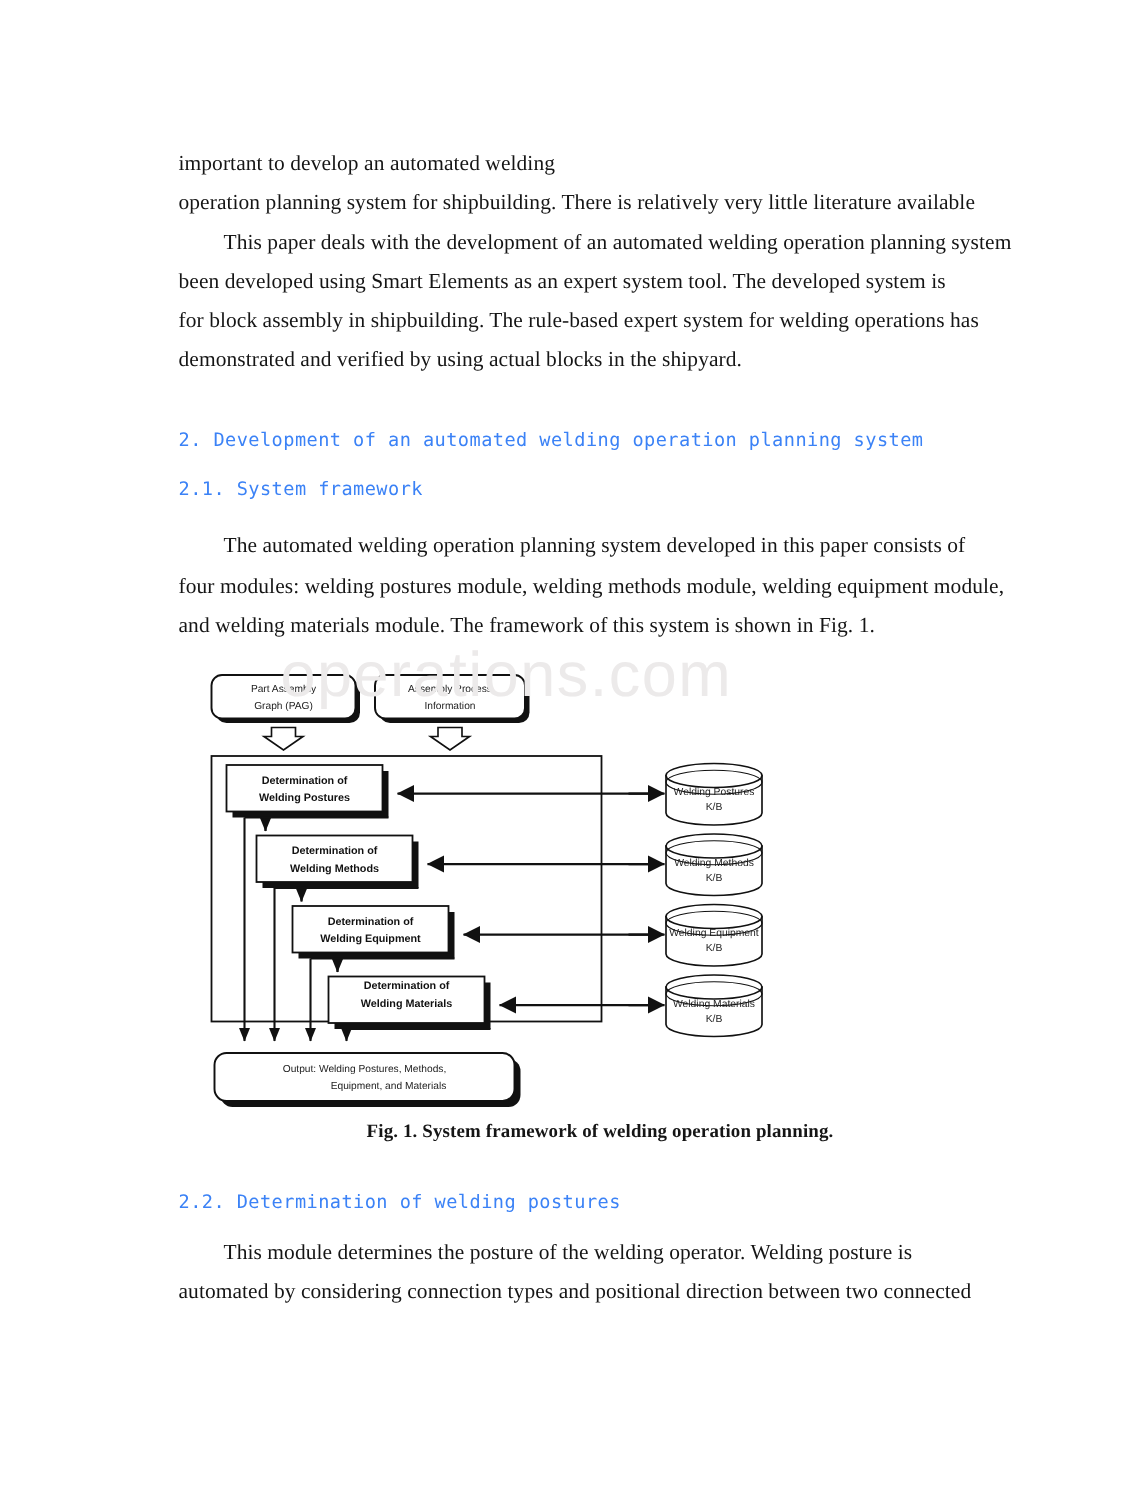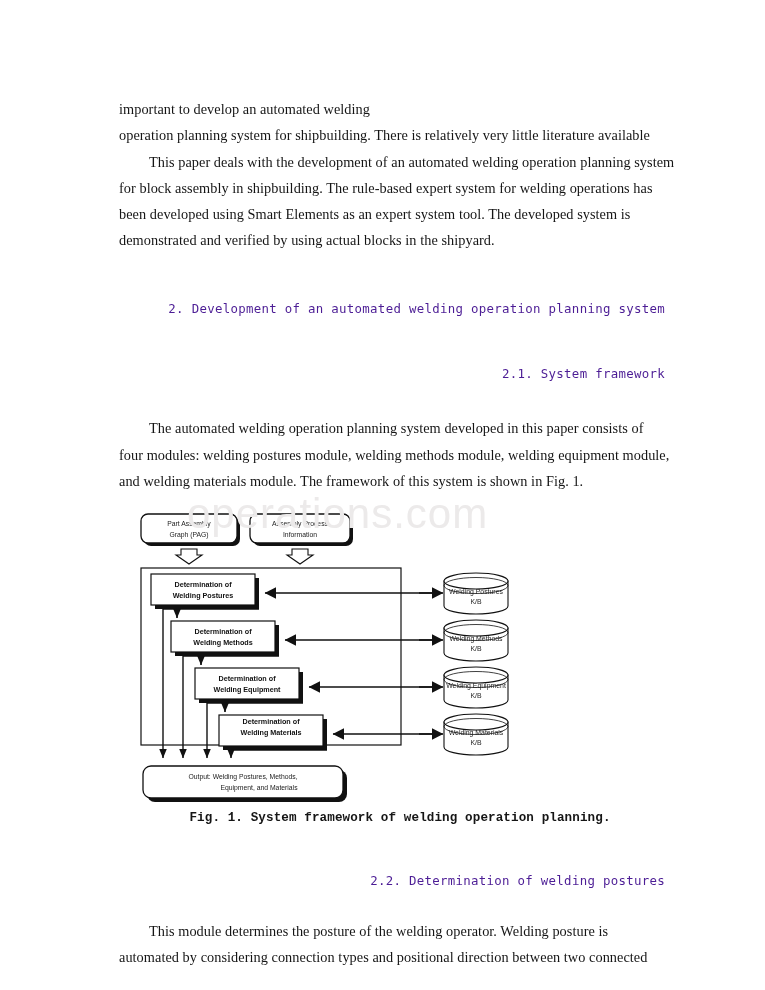--- a/index.html
+++ b/index.html
@@ -29,28 +29,27 @@
     font-size: 14.3px;
     line-height: 26.3px;
     text-align: left;
     color: #151515;
     letter-spacing: 0.05px;
   }
   p.body-text.indent {
     text-indent: 30px;
   }
   h2.heading, h3.heading {
-    margin: 16px;
+    margin: 0;
     font-family: "DejaVu Sans Mono", "Liberation Mono", monospace;
     font-size: 12.4px;
     font-weight: 400;
     line-height: 26.3px;
-    color: #4c1d95;
+    color: #3b82f6;
     letter-spacing: 0.3px;
-    text-align: right;
   }
   .gap-1 { height: 26px; }
   .gap-2 { height: 7px; }
   .gap-3 { height: 12px; }
   .gap-4 { height: 14px; }
 
   
   .figure {
     position: relative;
     width: 562px;
@@ -77,21 +76,21 @@
     white-space: nowrap;
     pointer-events: none;
     z-index: 40;
   }
   .fig-caption {
     position: absolute;
     left: 0;
     top: 303px;
     width: 562px;
     text-align: center;
-    font-family: Liberation Mono, monospace;
+    font-family: Liberation Serif, serif;
     font-size: 12.6px;
     font-weight: 700;
     color: #151515;
     letter-spacing: 0.1px;
   }
   svg.diagram {
     display: block;
     position: absolute;
     left: 0;
     top: 0;
@@ -118,22 +117,22 @@
 </head>
 <body>
 
 <div class="page">
   <div class="content">
 
     <p class="body-text">important to develop an automated welding</p>
     <p class="body-text">operation planning system for shipbuilding. There is relatively very little literature available</p>
 
     <p class="body-text indent">This paper deals with the development of an automated welding operation planning system</p>
+    <p class="body-text">been developed using Smart Elements as an expert system tool. The developed system is</p>
     <p class="body-text">for block assembly in shipbuilding. The rule-based expert system for welding operations has</p>
-    <p class="body-text">been developed using Smart Elements as an expert system tool. The developed system is</p>
     <p class="body-text">demonstrated and verified by using actual blocks in the shipyard.</p>
 
     <div class="gap-1"></div>
 
     <h2 class="heading">2. Development of an automated welding operation planning system</h2>
     <div class="gap-2"></div>
     <h3 class="heading">2.1. System framework</h3>
     <div class="gap-3"></div>
 
     <p class="body-text indent">The automated welding operation planning system developed in this paper consists of</p>

